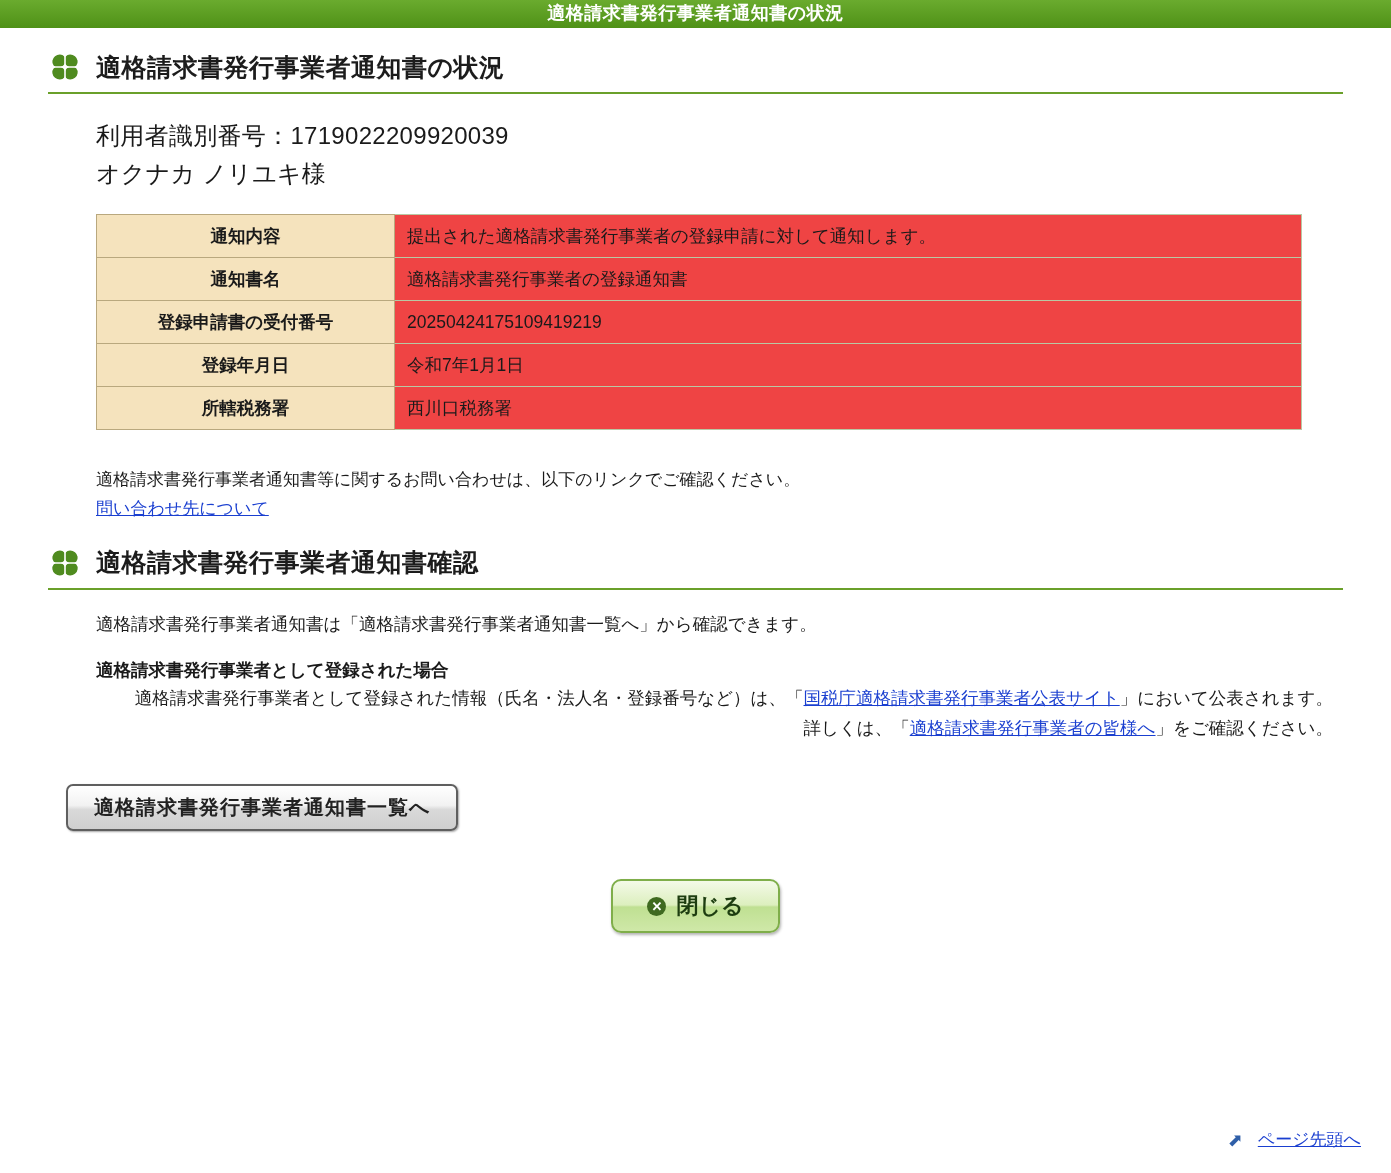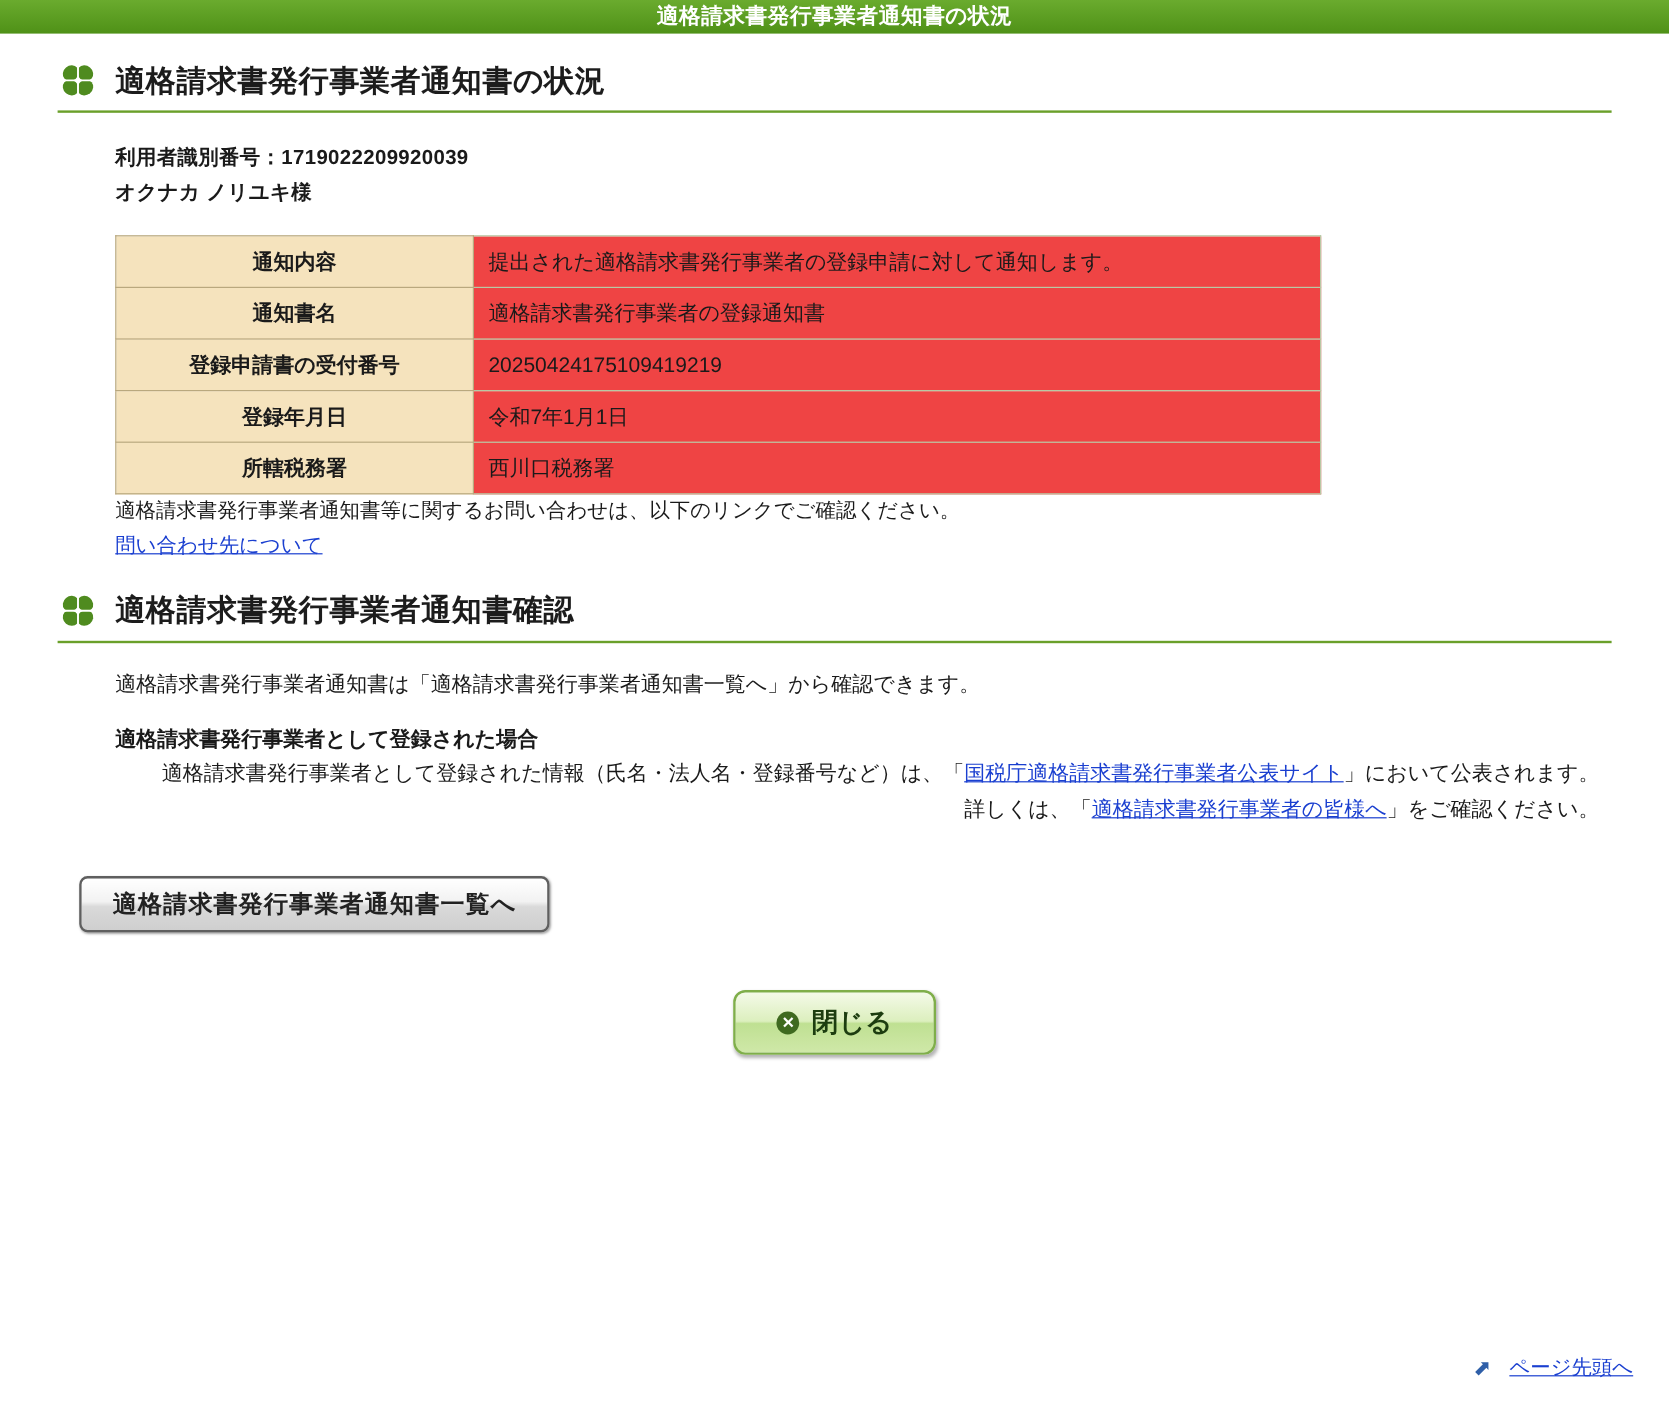--- a/index.html
+++ b/index.html
@@ -58,63 +58,64 @@
     color: #1c1c1c;
     letter-spacing: 0.5px;
   }
 
   .body-block {
     padding-left: 48px;
     padding-right: 10px;
   }
 
   .user-id, .user-name {
-    font-weight: bold;
-    font-size: 17px;
+    font-weight: normal;
+    font-size: 24px;
     letter-spacing: 0.3px;
   }
   .user-id { margin-top: 26px; }
   .user-name { margin-top: 6px; }
 
   .lead {
     margin-top: 22px;
     line-height: 1.65;
     font-size: 17px;
   }
 
   a.link {
     color: #1a3fd0;
     text-decoration: underline;
   }
 
   
   table.notice {
     margin-top: 24px;
     border-collapse: collapse;
-    width: 1005px;
+    width: 1206px;
     table-layout: fixed;
   }
   table.notice th {
     width: 285px;
     background: #f5e3bd;
     border: 1px solid #b9a87e;
     font-weight: bold;
     font-size: 17.5px;
     text-align: center;
     padding: 9px 6px;
   }
   table.notice td {
     background: #ef4444;
     border: 1px solid #b9c8a4;
     padding: 9px 12px;
     font-size: 17.5px;
     text-align: left;
   }
 
   .contact-block {
+    margin-top: 36px;
     line-height: 1.7;
   }
 
   
   .confirm-text {
     margin-top: 22px;
     font-size: 17.5px;
   }
   .bold-head {
     margin-top: 22px;

